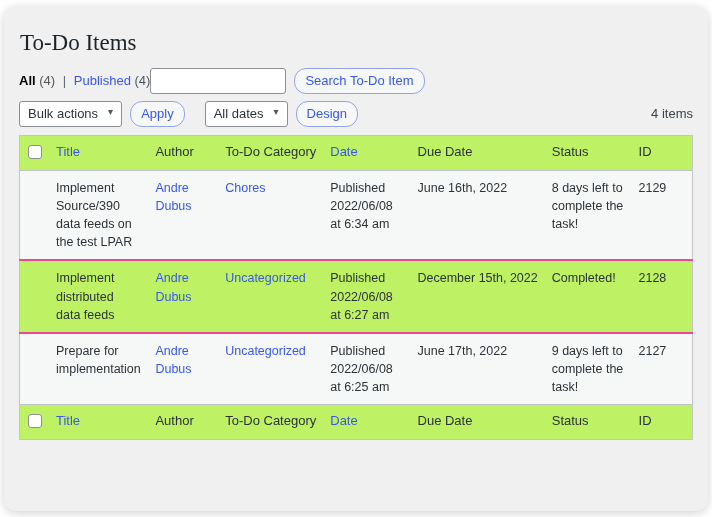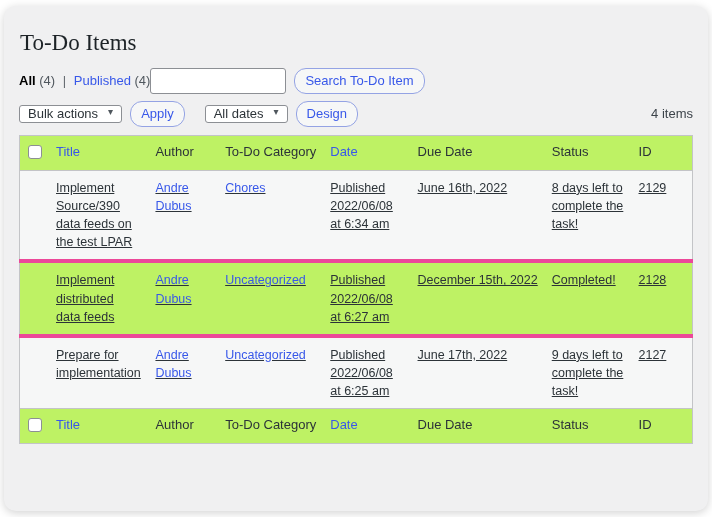--- a/index.html
+++ b/index.html
@@ -70,21 +70,21 @@
     display: flex;
     justify-content: space-between;
     align-items: center;
   }
   .row-filters { margin-bottom: 8px; }
   .controls { display: flex; align-items: center; gap: 8px; }
   .select {
     display: inline-flex;
     align-items: center;
     gap: 10px;
-    height: 18px;
+    height: 26px;
     background: #fff;
     border: 1px solid #8c8f94;
     border-radius: 3px;
     padding: 0 8px;
     font-size: 13px;
     color: #2c3338;
     cursor: pointer;
   }
   .select .chev { font-size: 10px; color: #50575e; transform: translateY(-2px); }
   .select-gap { margin-left: 12px; }
@@ -103,22 +103,22 @@
     vertical-align: top;
     padding: 8px 6px 8px 8px;
     color: #2c3338;
     font-weight: 400;
   }
   thead th { padding: 9px 6px 9px 8px; font-size: 13px; white-space: nowrap; }
   tfoot th { padding: 9px 6px 9px 8px; font-size: 13px; white-space: nowrap; }
   thead tr { border-bottom: 1px solid #c3c4c7; }
   tfoot tr { border-top: 1px solid #c3c4c7; }
   tbody tr:nth-child(odd) { background: #f6f7f7; }
-  tbody tr + tr { border-top: 4px solid #ec4899; }
-  tbody td { padding-top: 11px; padding-bottom: 24px; line-height: 1.45; color: #50575e; text-decoration: underline; }
+  tbody tr + tr { border-top: 2px solid #ec4899; }
+  tbody td { padding-top: 11px; padding-bottom: 24px; line-height: 1.45; color: #50575e; }
   td.col-title { font-weight: 700; color: #2c3338; }
   td.col-due { white-space: nowrap; }
   .cb {
     appearance: none;
     -webkit-appearance: none;
     width: 14px; height: 14px;
     border: 1px solid #8c8f94;
     border-radius: 3px;
     background: #fff;
     cursor: pointer;

